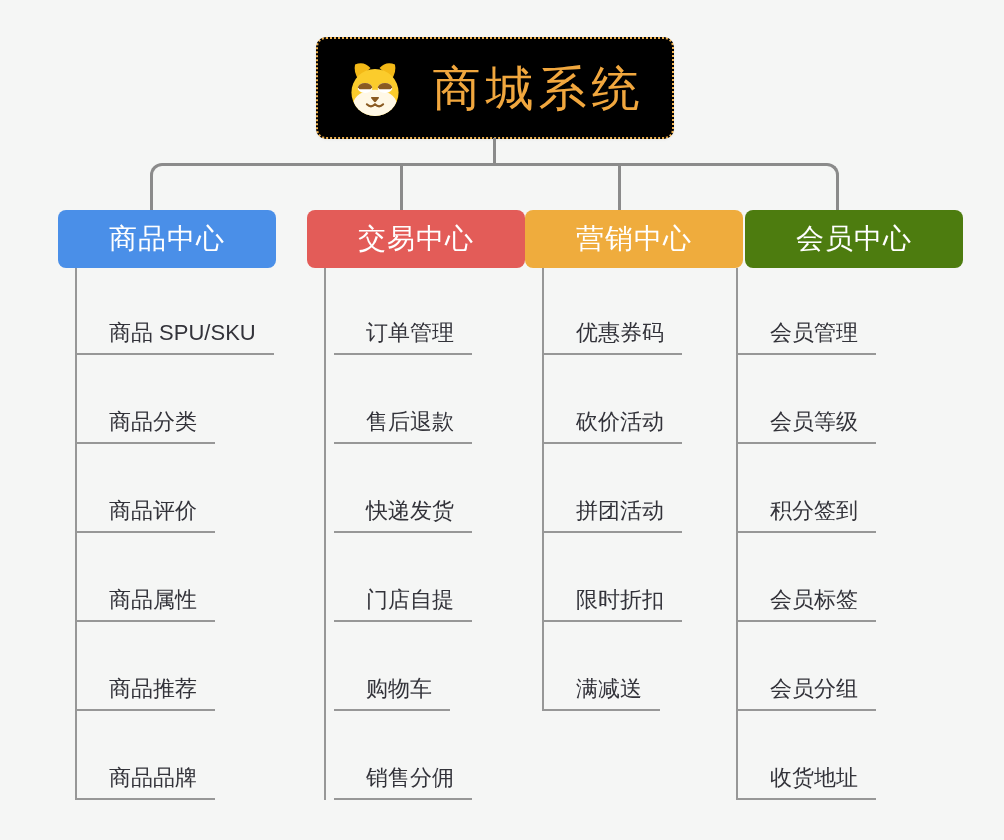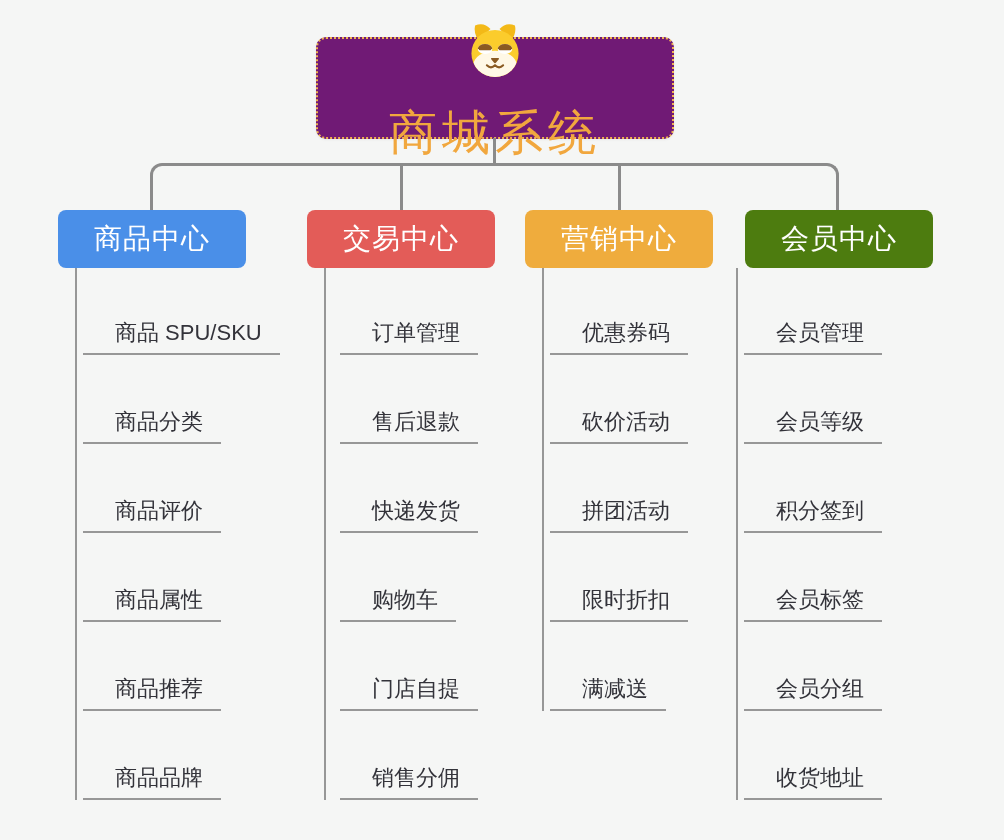--- a/index.html
+++ b/index.html
@@ -6,25 +6,24 @@
   body{
     width:1004px;height:840px;overflow:hidden;
     font-family:"Liberation Sans","DejaVu Sans",sans-serif;
     background:var(--bg,#f5f6f5);
   }
   #canvas{position:relative;width:1004px;height:840px;}
 
   
   .root-node{
     position:absolute;left:316px;top:37px;width:358px;height:102px;
-    background:#701a75;border:2px dotted var(--root-border,#f0b24f);
+    background:#000000;border:2px dotted var(--root-border,#f0b24f);
     border-radius:10px;box-sizing:border-box;
     display:flex;align-items:center;justify-content:center;gap:29px;
     box-shadow:0 1px 3px rgba(0,0,0,.05);
-    flex-direction:column;
   }
   .root-icon{width:58px;height:58px;display:block;flex:0 0 auto;}
   .root-title{
     font-size:48px;letter-spacing:5px;line-height:1;
     color:var(--root-title,#f1a73e);white-space:nowrap;padding-top:2px;
   }
 
   
   .root-stub{
     position:absolute;left:493px;top:138px;width:3px;height:26px;
@@ -39,37 +38,36 @@
   }
   .drop{
     position:absolute;top:166px;width:3px;height:44px;
     background:var(--connector,#8b8b8b);
   }
   .drop-2{left:400px;}
   .drop-3{left:618px;}
 
   
   .branch-header{
-    position:absolute;top:210px;width:188px;height:58px;
+    position:absolute;top:210px;width:218px;height:58px;
     border-radius:8px;color:#ffffff;font-size:28px;letter-spacing:1px;
     display:flex;align-items:center;justify-content:center;
     box-sizing:border-box;
   }
 
   
   .branch-children{
     position:absolute;top:268px;
     border-left:2px solid var(--underline,#979797);
   }
   .child-item{
     display:table;white-space:nowrap;
     margin-top:52px;padding:0 18px 5px 32px;
     font-size:22px;line-height:30px;color:#33333a;
     border-bottom:2px solid var(--underline,#979797);
-    margin-left:6px;
   }
   .child-item:first-child{margin-top:50px;}
 </style>
 </head>
 <body>
 
 <div id="canvas">
 
   <div class="root-node">
     <span class="root-icon">
@@ -113,22 +111,22 @@
       <div class="child-item">商品品牌</div>
     </div>
 
     <div class="branch-header" style="left: 307px; background: rgb(227, 92, 88);">
       <span>交易中心</span>
     </div>
     <div class="branch-children" style="left: 324px; padding-left: 8px;">
       <div class="child-item">订单管理</div>
       <div class="child-item">售后退款</div>
       <div class="child-item">快递发货</div>
+      <div class="child-item">门店自提</div>
       <div class="child-item">购物车</div>
-      <div class="child-item">门店自提</div>
       <div class="child-item">销售分佣</div>
     </div>
 
     <div class="branch-header" style="left: 525px; background: rgb(239, 172, 61);">
       <span>营销中心</span>
     </div>
     <div class="branch-children" style="left: 542px;">
       <div class="child-item">优惠券码</div>
       <div class="child-item">砍价活动</div>
       <div class="child-item">拼团活动</div>

